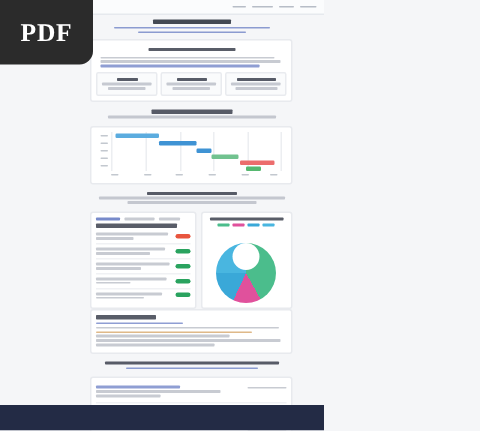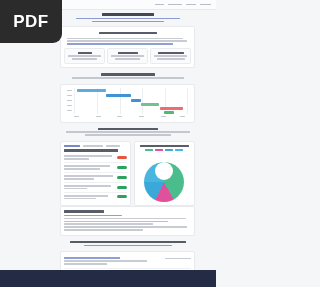--- a/index.html
+++ b/index.html
@@ -96,21 +96,21 @@
 
   
   .pdfbadge {
     position:absolute; left:0; top:0; width:62px; height:43px;
     background:#2b2b2b; border-bottom-right-radius:9px;
     display:flex; align-items:center; justify-content:center;
     z-index:20;
   }
   .pdfbadge span {
     color:#ffffff; font-size:17px; font-weight:bold; letter-spacing:.5px;
-    font-family:Liberation Sans, sans-serif;
+    font-family:Liberation Serif, serif;
   }
 </style>
 </head>
 <body>
 
 <div class="page">
 
   <div class="topbar">
     <span class="navitem" style="width:9px"></span>
     <span class="navitem" style="width:14px"></span>

